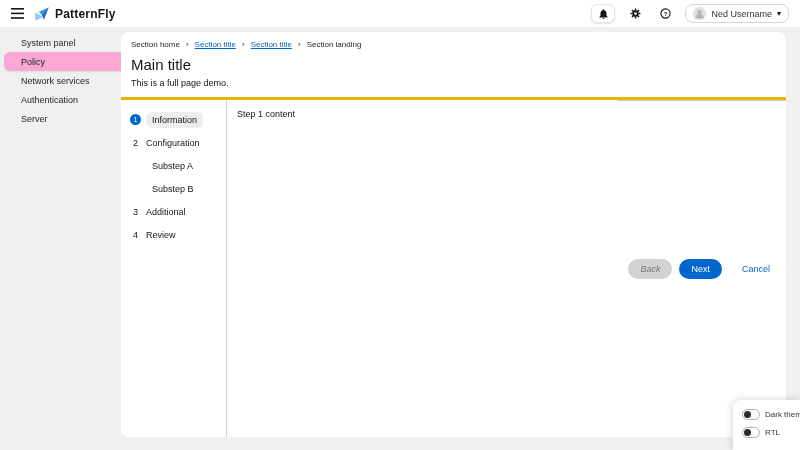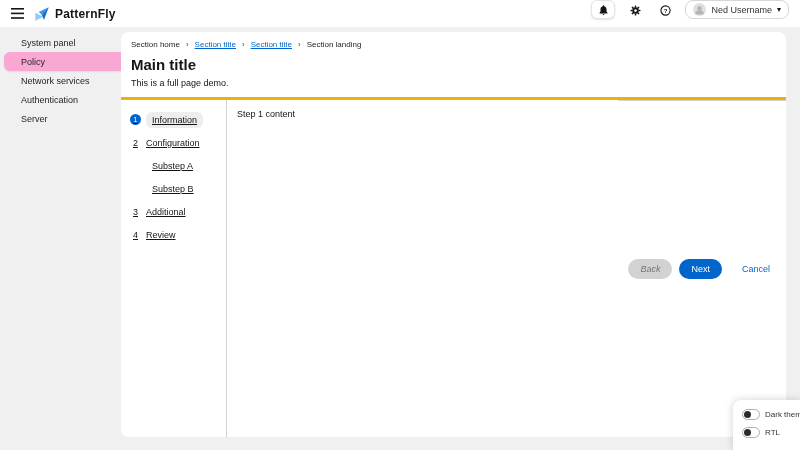--- a/index.html
+++ b/index.html
@@ -1,21 +1,21 @@
 <!DOCTYPE html>
 <html><head>
 <meta charset="utf-8">
 <style>
   * { margin:0; padding:0; box-sizing:border-box; }
   html,body { width:800px; height:450px; overflow:hidden;
     font-family:"Liberation Sans", sans-serif; background:#f0f0f0; color:#151515; }
 
   
   .masthead { position:absolute; top:0; left:0; width:800px; height:27px;
-    background:#ffffff; display:flex; z-index:5; }
+    background:#ffffff; display:flex; align-items:center; z-index:5; }
   .hamburger-btn { width:26px; height:27px; display:flex; align-items:center; justify-content:center;
     background:none; border:none; cursor:pointer; margin-left:4px; }
   .brand { display:flex; align-items:center; gap:5px; margin-left:4px; }
   .brand-text { font-size:12px; font-weight:bold; letter-spacing:.2px; }
   .masthead-spacer { flex:1; }
   .notif-btn { width:24px; height:19px; background:#fff; border:1px solid #e4e4e4;
     border-radius:6px; box-shadow:0 1px 2px rgba(0,0,0,.12); display:flex; align-items:center;
     justify-content:center; cursor:pointer; }
   .icon-btn { background:none; border:none; width:20px; height:20px; display:flex;
     align-items:center; justify-content:center; cursor:pointer; margin-left:10px; }
@@ -34,26 +34,26 @@
 
   
   .main-card { position:absolute; left:121px; top:32px; width:665px; height:405px;
     background:#ffffff; border-radius:8px; display:flex; flex-direction:column; overflow:hidden; }
 
   .page-header { padding:8px 10px 9px 10px; border-bottom:3px solid #eab308; }
   .breadcrumb { display:flex; align-items:center; gap:6px; font-size:8px; margin-bottom:7px; }
   .crumb { color:#1f1f1f; text-decoration:none; }
   .crumb.link { color:#0066cc; text-decoration:underline; cursor:pointer; }
   .crumb-sep { color:#454545; font-size:8px; }
-  .page-title { font-size:15px; font-weight:bold; color:#151515; margin-bottom:5px; }
+  .page-title { font-size:15px; font-weight:normal; color:#151515; margin-bottom:5px; }
   .page-subtitle { font-size:9px; color:#151515; }
 
   
   .wizard { flex:1; display:flex; min-height:0; }
-  .wiz-nav { width:106px; border-right:1px solid #d2d2d2; padding-top:8px;text-decoration:underline; }
+  .wiz-nav { width:106px; border-right:1px solid #d2d2d2; padding-top:8px; }
   .wiz-step { height:23px; display:flex; align-items:center; padding-left:9px; cursor:pointer; }
   .wiz-num { width:11px; font-size:9px; color:#151515; text-align:center; flex:none; }
   .wiz-num.current { height:11px; border-radius:50%; background:#0066cc; color:#fff;
     font-size:7px; line-height:11px; }
   .wiz-label { font-size:9px; color:#151515; margin-left:5px; }
   .wiz-step.current .wiz-label { background:#ededed; border-radius:6px; padding:3px 6px; }
   .wiz-step.sub { padding-left:26px; }
 
   .wiz-right { flex:1; display:flex; flex-direction:row; min-width:0; }
   .wiz-body { flex:1; padding:9px 10px; font-size:9px; color:#151515; }

